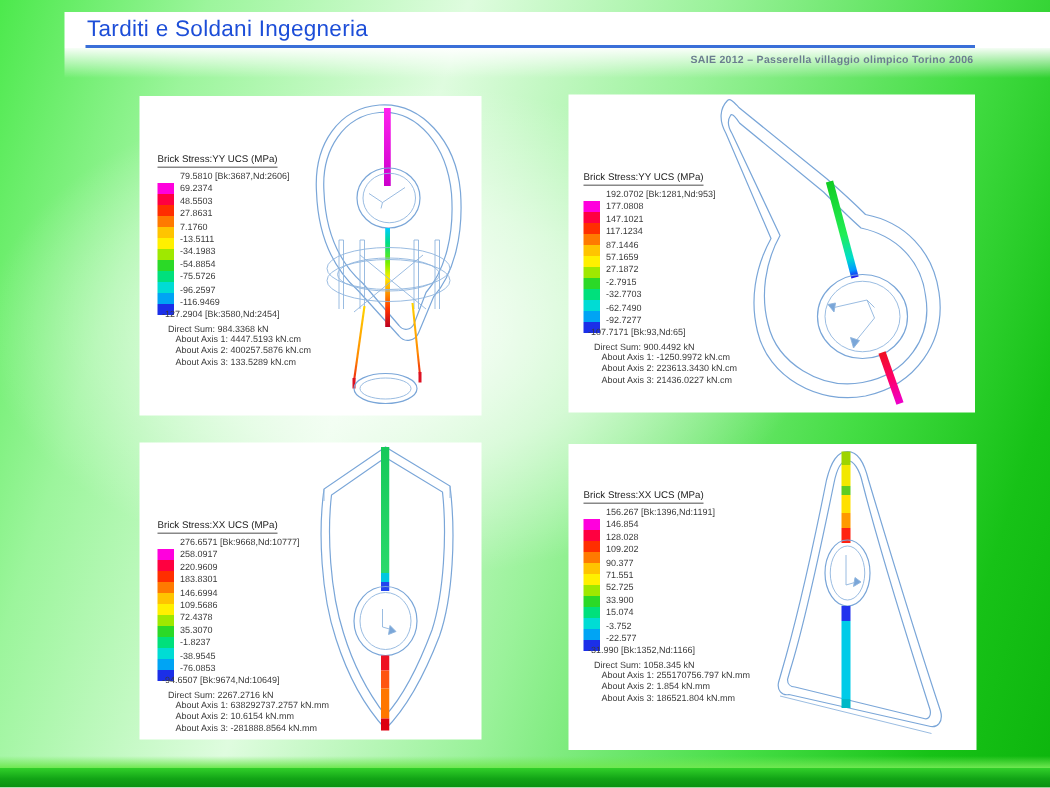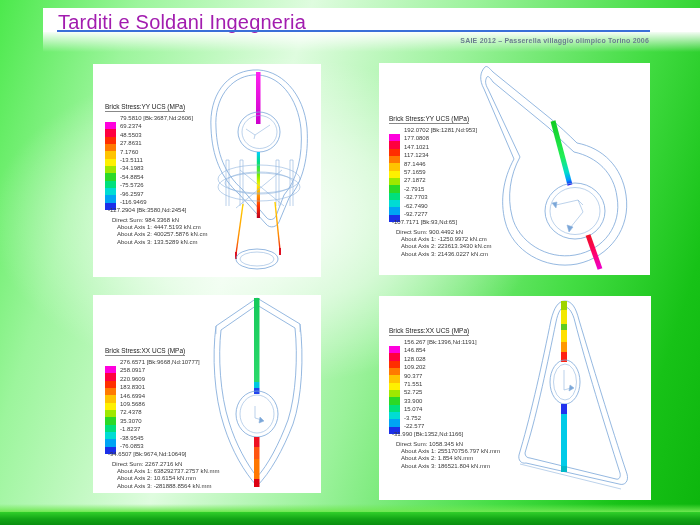--- a/index.html
+++ b/index.html
@@ -15,21 +15,21 @@
       linear-gradient(108deg, #4ce94c 0%, #9cf59c 16%, #dffcdf 36%, #9af29a 55%, #44dd44 76%, #17c217 90%, #0db50d 100%);
   }
   .footer-glow { position:absolute; left:0; bottom:13px; width:100%; height:8px;
     background:linear-gradient(180deg, rgba(150,255,110,0), #6fe851); }
   .footer-band { position:absolute; left:0; bottom:0; width:100%; height:13px;
     background:linear-gradient(180deg, #31d02a 0%, #12a416 55%, #0a8f10 100%); }
 
   .header-band { position:absolute; left:43px; top:8px; right:0; height:24px; background:#ffffff; }
   .header-fade { position:absolute; left:43px; top:32px; right:0; height:20px;
     background:linear-gradient(180deg, rgba(255,255,255,0.95), rgba(255,255,255,0)); }
-  .page-title { position:absolute; left:58px; top:11px; font-size:20px; color:#a21caf; letter-spacing:0.2px; }
+  .page-title { position:absolute; left:58px; top:11px; font-size:15px; color:#1d4ed8; letter-spacing:0.2px; }
   .header-rule { position:absolute; left:57px; top:30px; width:593px; height:2px; background:#3a6fd8; }
   .page-subtitle { position:absolute; left:57px; top:37px; width:592px; text-align:right;
     font-size:7px; font-weight:bold; color:#6b7d8f; letter-spacing:0.2px; }
 
   .panel { position:absolute; background:#ffffff; }
   #panel-tl { left:93px;  top:64px;  width:228px; height:213px; }
   #panel-tr { left:379px; top:63px;  width:271px; height:212px; }
   #panel-bl { left:93px;  top:295px; width:228px; height:198px; }
   #panel-br { left:379px; top:296px; width:272px; height:204px; }
 

